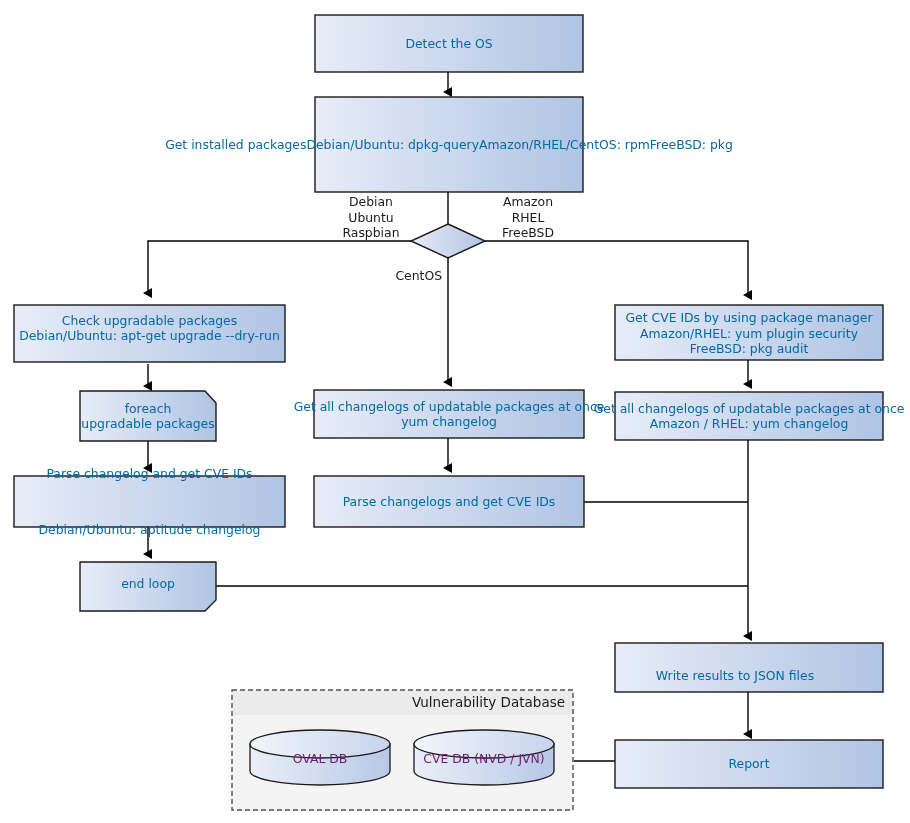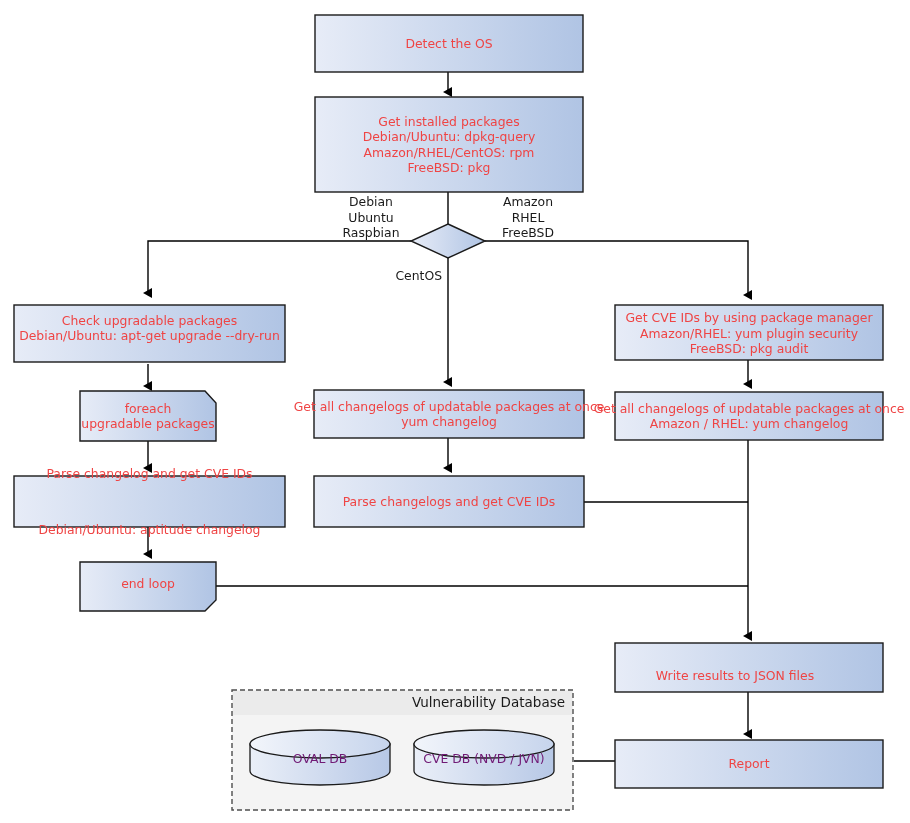--- a/index.html
+++ b/index.html
@@ -24,21 +24,21 @@
     width: 910px;
     height: 823px;
   }
   .node-label {
     position: absolute;
     display: flex;
     align-items: center;
     justify-content: center;
     text-align: left;
     font-size: 12.4px;
-    color: #ef4444;
+    color: #0369a1;
     line-height: 15.5px;
     white-space: nowrap;
     pointer-events: none;
   }
   .edge-label {
     position: absolute;
     font-size: 12.4px;
     color: #1a1a1a;
     line-height: 15.5px;
     text-align: center;
@@ -151,21 +151,21 @@
 
     <rect x="615" y="392" width="268" height="48" fill="url(#boxGrad)" stroke="#1a1a1a" stroke-width="1.4"></rect>
 
     <rect x="615" y="643" width="268" height="49" fill="url(#boxGrad)" stroke="#1a1a1a" stroke-width="1.4"></rect>
 
     <rect x="615" y="740" width="268" height="48" fill="url(#boxGrad)" stroke="#1a1a1a" stroke-width="1.4"></rect>
   </svg>
 
   <div class="node-label" style="left:315px; top:15px; width:268px; height:57px;">Detect the OS</div>
 
-  <div class="node-label" style="left:315px; top:97px; width:268px; height:95px; flex-direction:column;">
+  <div class="node-label" style="left:315px; top:97px; width:268px; height:95px; flex-direction:row;">
     <span>Get installed packages</span>
     <span>Debian/Ubuntu: dpkg-query</span>
     <span>Amazon/RHEL/CentOS: rpm</span>
     <span>FreeBSD: pkg</span>
   </div>
 
   <div class="edge-label" style="left:331px; top:194px; width:80px;">
     <div>Debian</div>
     <div>Ubuntu</div>
     <div>Raspbian</div>

